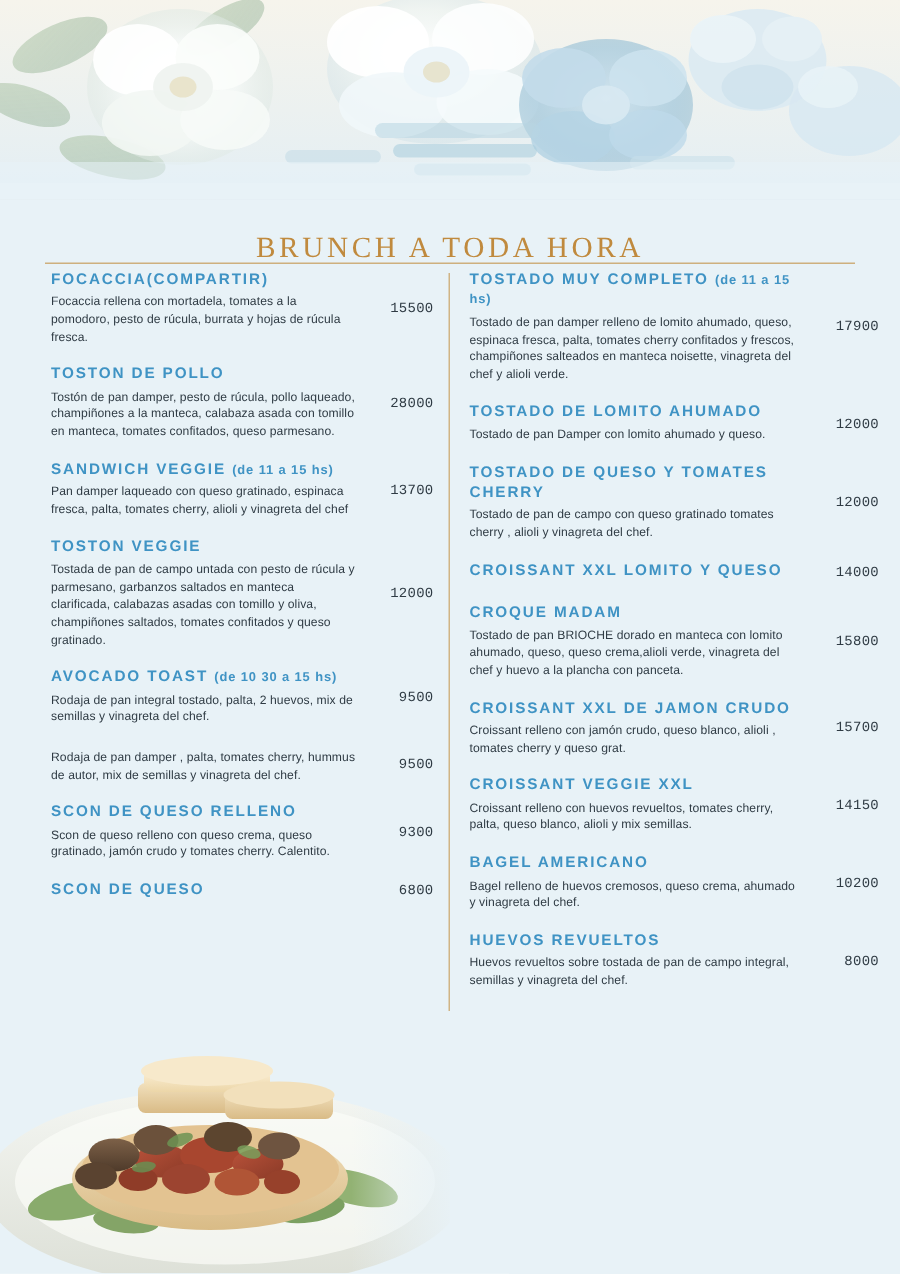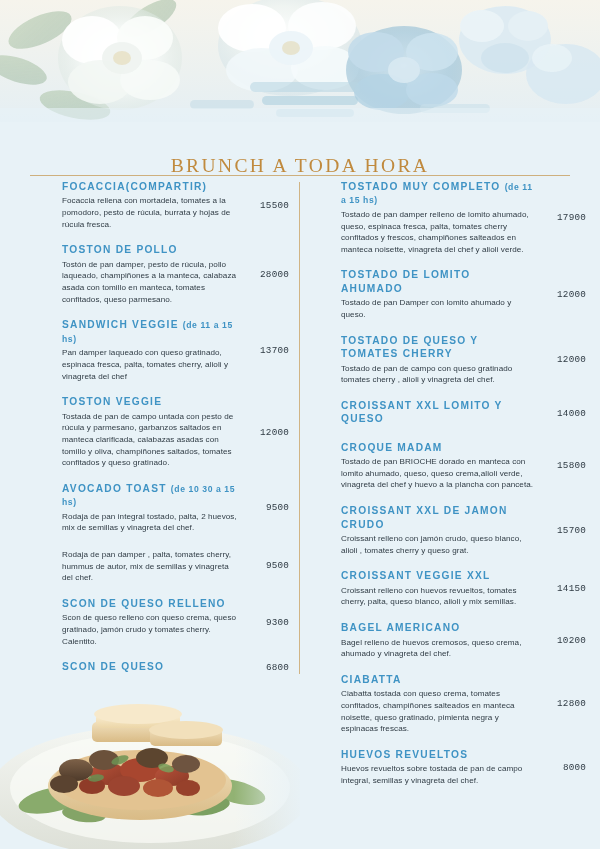--- a/index.html
+++ b/index.html
@@ -70,21 +70,20 @@
     width: 1px; height: 640px;
     background: #c9a468;
     opacity: .8;
   }
 
   
   .item {
     display: flex;
     align-items: flex-start;
     margin-bottom: 13px;
-    margin-left: 28px;
   }
   .item-body { flex: 1 1 auto; padding-right: 8px; }
   .item-name {
     font-family: "Liberation Sans", sans-serif;
     font-size: 10.2px;
     font-weight: bold;
     letter-spacing: 1.25px;
     color: #3f93c4;
     line-height: 1.32;
     text-transform: uppercase;
@@ -360,27 +359,20 @@
       </div>
 
       <div class="item">
         <div class="item-body">
           <div class="item-name">BAGEL AMERICANO</div>
           <div class="item-desc">Bagel relleno de huevos cremosos, queso crema, ahumado y vinagreta del chef.</div>
         </div>
         <div class="item-price">10200</div>
       </div>
 
-      <div class="item">
-        <div class="item-body">
-          <div class="item-name">CIABATTA</div>
-          <div class="item-desc">Ciabatta tostada con queso crema, tomates confitados, champiñones salteados  en manteca noisette,  queso gratinado, pimienta negra y espinacas frescas.</div>
-        </div>
-        <div class="item-price">12800</div>
-      </div>
 
       <div class="item">
         <div class="item-body">
           <div class="item-name">HUEVOS REVUELTOS</div>
           <div class="item-desc">Huevos revueltos sobre tostada de pan de campo integral, semillas y vinagreta del chef.</div>
         </div>
         <div class="item-price">8000</div>
       </div>
 
     </div>

